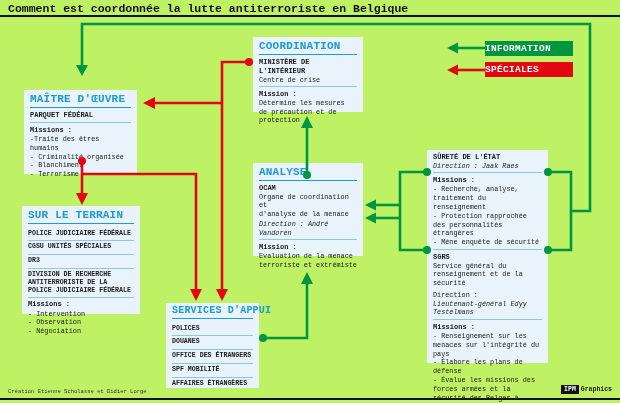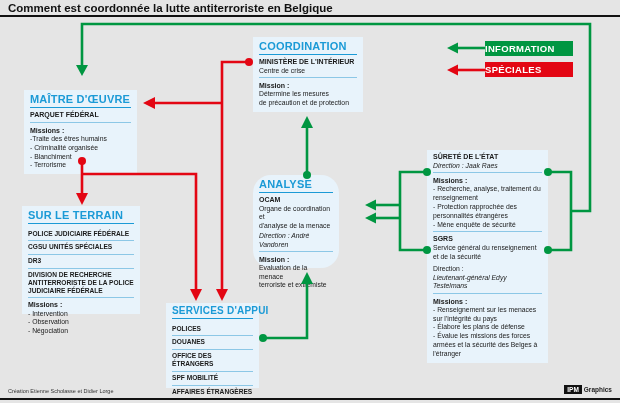--- a/index.html
+++ b/index.html
@@ -1,18 +1,18 @@
 <!DOCTYPE html>
 <html><head>
 <meta charset="utf-8">
 <style>
   html,body{margin:0;padding:0;background:#fff;}
   .canvas{
-    position:relative;width:620px;height:403px;background:#e5e5e5;
-    font-family:Liberation Sans, sans-serif;color:#1a1a1a;overflow:hidden;
+    position:relative;width:620px;height:403px;background:#bef264;
+    font-family:Liberation Mono, monospace;color:#1a1a1a;overflow:hidden;
   }
   .main-title{position:absolute;left:8px;top:2px;font-size:11.5px;font-weight:bold;color:#111;}
   .top-rule{position:absolute;left:0;top:15px;width:620px;height:2px;background:#111;}
   .bottom-rule{position:absolute;left:0;top:398px;width:620px;height:2px;background:#111;}
 
   .box{position:absolute;background:#e8f3fb;box-sizing:border-box;padding:3px 6px 20px 6px;z-index:1;}
   .box-title{color:#1b9ad6;font-weight:bold;font-size:11px;letter-spacing:.2px;
     padding-bottom:2px;border-bottom:1.5px solid #1b9ad6;margin-bottom:3px;white-space:nowrap;}
   .org{font-weight:bold;font-size:7px;line-height:1.25;}
   .body-txt{font-size:6.8px;line-height:1.25;}
@@ -57,21 +57,21 @@
   <div class="box" style="left:253px;top:37px;width:110px;height:75px;">
     <div class="box-title">COORDINATION</div>
     <div class="org">MINISTÈRE DE L'INTÉRIEUR</div>
     <div class="body-txt">Centre de crise</div>
     <div class="sep"></div>
     <div class="missions-label">Mission :</div>
     <div class="body-txt">Détermine les mesures</div>
     <div class="body-txt">de précaution et de protection</div>
   </div>
 
-  <div class="box" style="left:253px;top:175px;width:86px;height:93px;border-radius:18px;">
+  <div class="box" style="left:253px;top:163px;width:110px;height:93px;">
     <div class="box-title">ANALYSE</div>
     <div class="org">OCAM</div>
     <div class="body-txt">Organe de coordination et</div>
     <div class="body-txt">d'analyse de la menace</div>
     <div class="body-txt italic" style="margin-top:2px;">Direction : André Vandoren</div>
     <div class="sep"></div>
     <div class="missions-label">Mission :</div>
     <div class="body-txt">Evaluation de la menace</div>
     <div class="body-txt">terroriste et extrémiste</div>
   </div>

